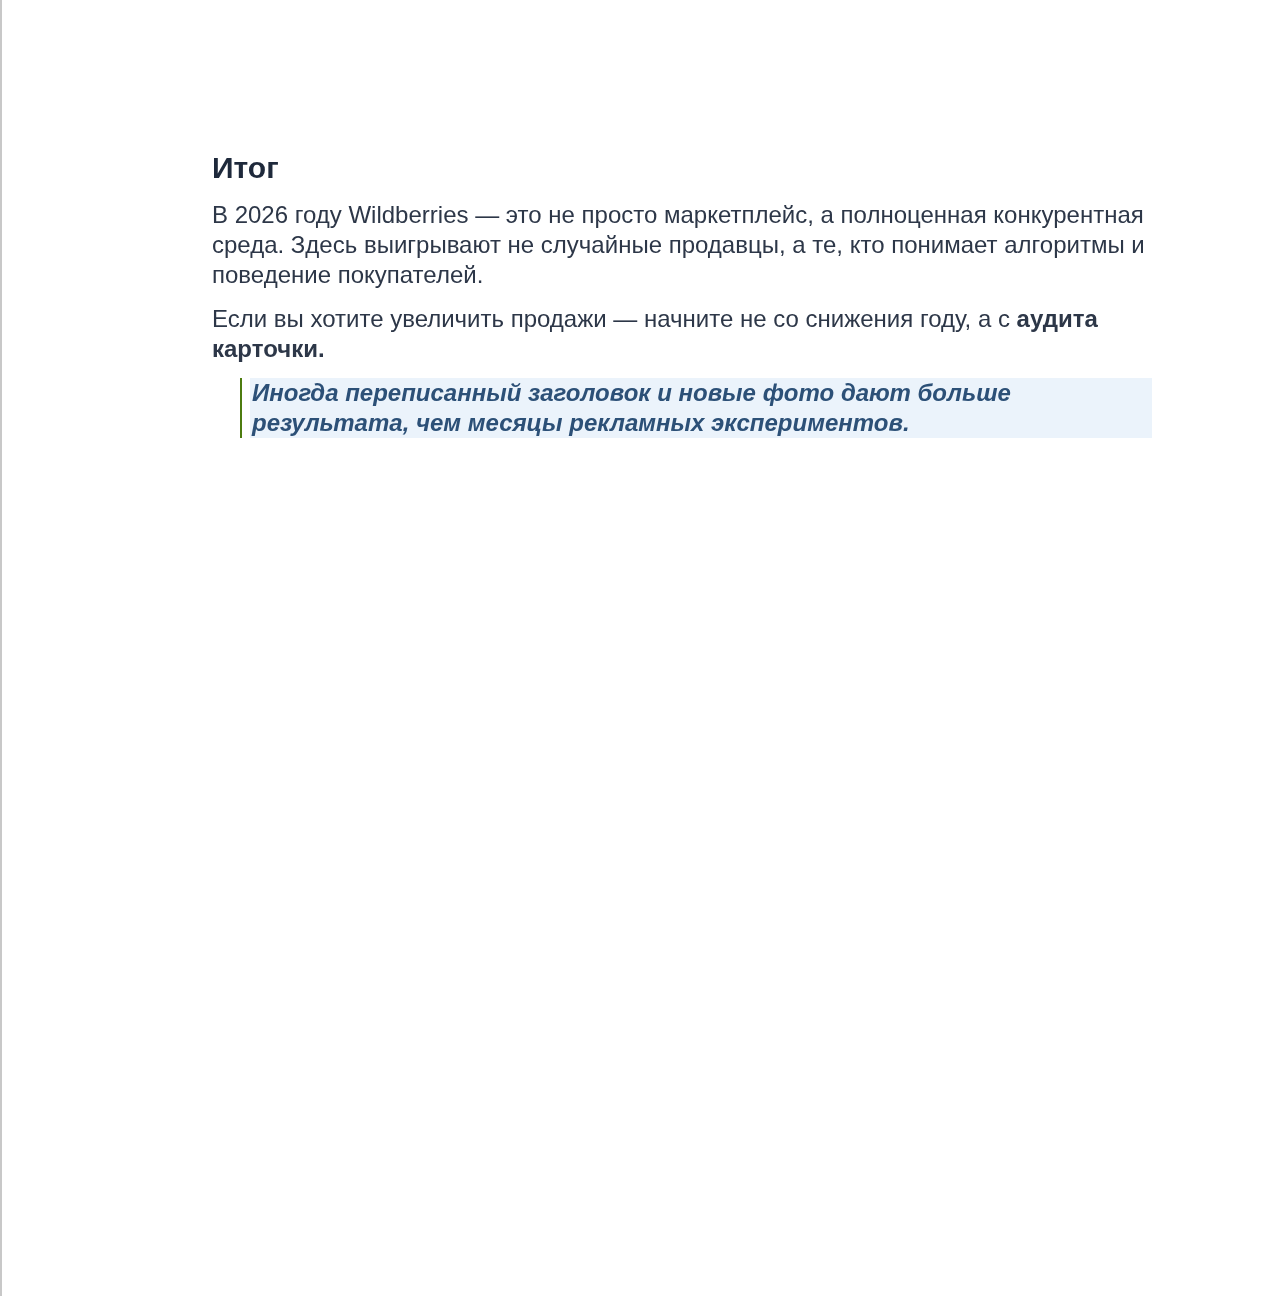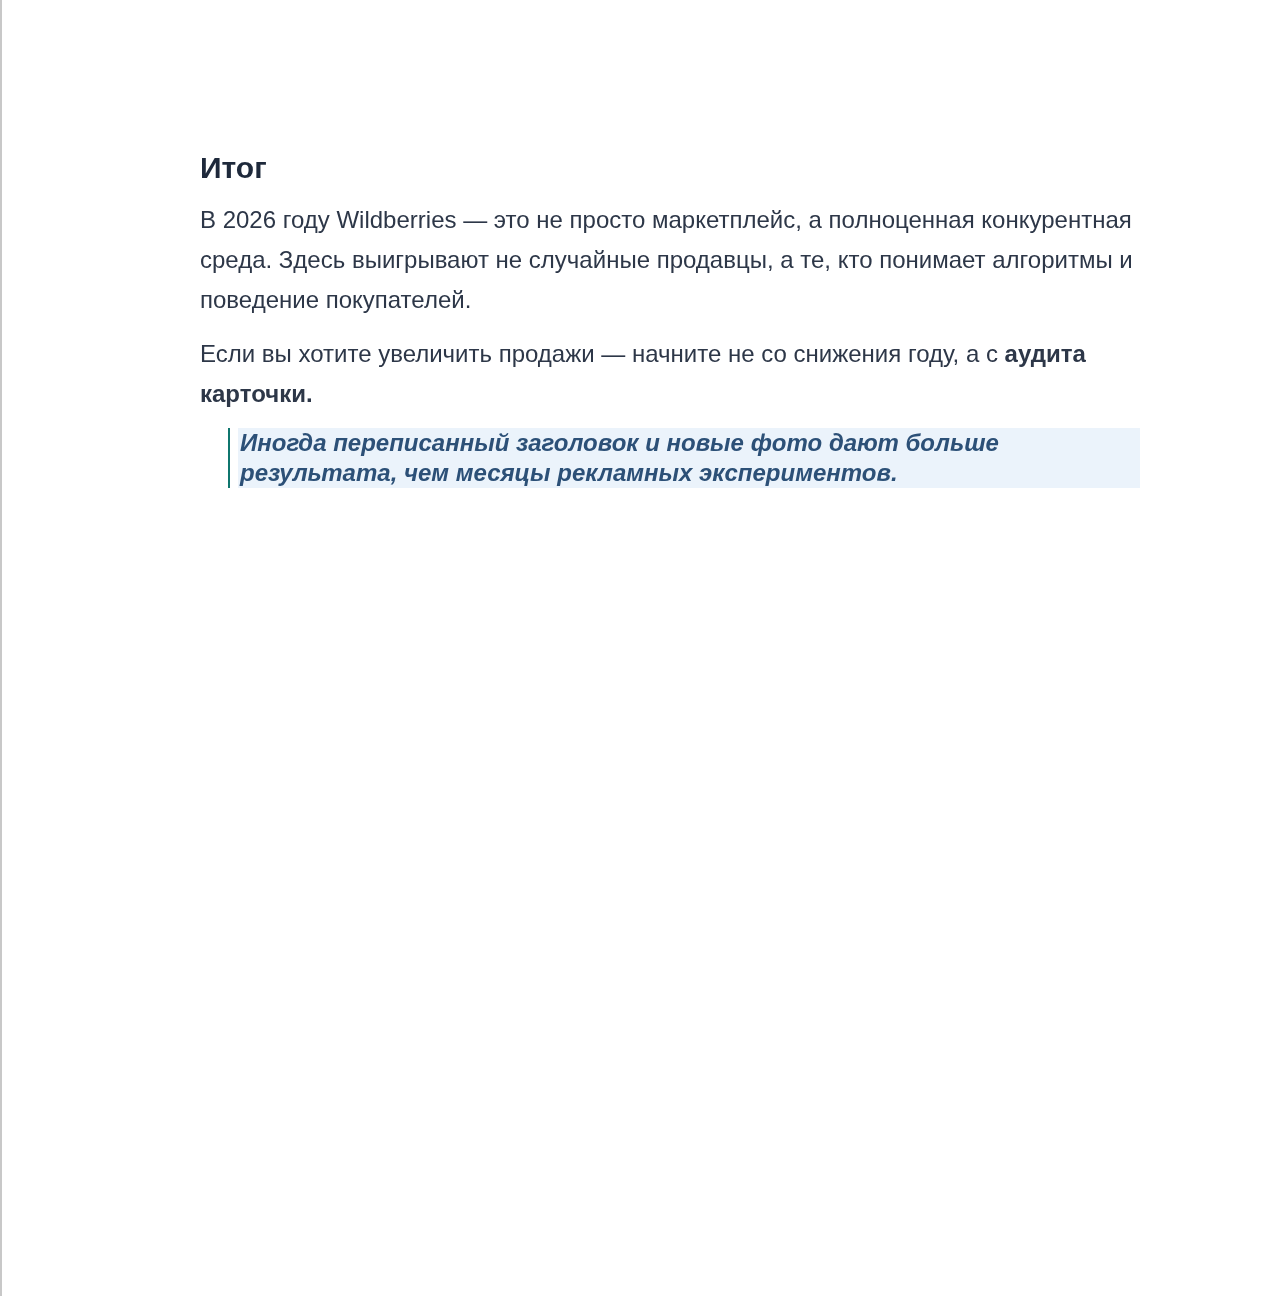--- a/index.html
+++ b/index.html
@@ -2,27 +2,27 @@
 <html><head>
 <meta charset="utf-8">
 <style>
   html, body { margin: 0; padding: 0; }
   body {
     width: 1284px; height: 1296px; background: #ffffff;
     position: relative; overflow: hidden;
     font-family: "Liberation Sans", sans-serif;
   }
   .left-edge { position: absolute; left: 0; top: 0; width: 2px; height: 1296px; background: #c8c8c8; }
-  .content { position: absolute; left: 200px; top: 148px; width: 940px; color: #2d3748; }
+  .content { position: absolute; left: 212px; top: 148px; width: 940px; color: #2d3748; }
   h2 { margin: 0 0 12px 0; font-size: 30px; font-weight: bold; color: #1e293b; line-height: 40px; }
-  p { margin: 0 0 14px 0; font-size: 24px; line-height: 40px; color: #2d3748; }
+  p { margin: 0 0 14px 0; font-size: 24px; line-height: 30px; color: #2d3748; }
   p b { font-weight: bold; color: #2d3748; }
   blockquote {
     margin: 0 0 0 28px; padding: 0 0 0 8px;
-    border-left: 2px solid #0f766e;
+    border-left: 2px solid #4d7c0f;
     background: transparent;
   }
   .bq-inner { background: #ebf3fb; padding: 0 0 0 2px; }
   blockquote .q { font-size: 24px; line-height: 30px; font-weight: bold; font-style: italic; color: #2c5077; margin: 0; }
 </style>
 </head>
 <body>
 
 <div class="left-edge"></div>
 

